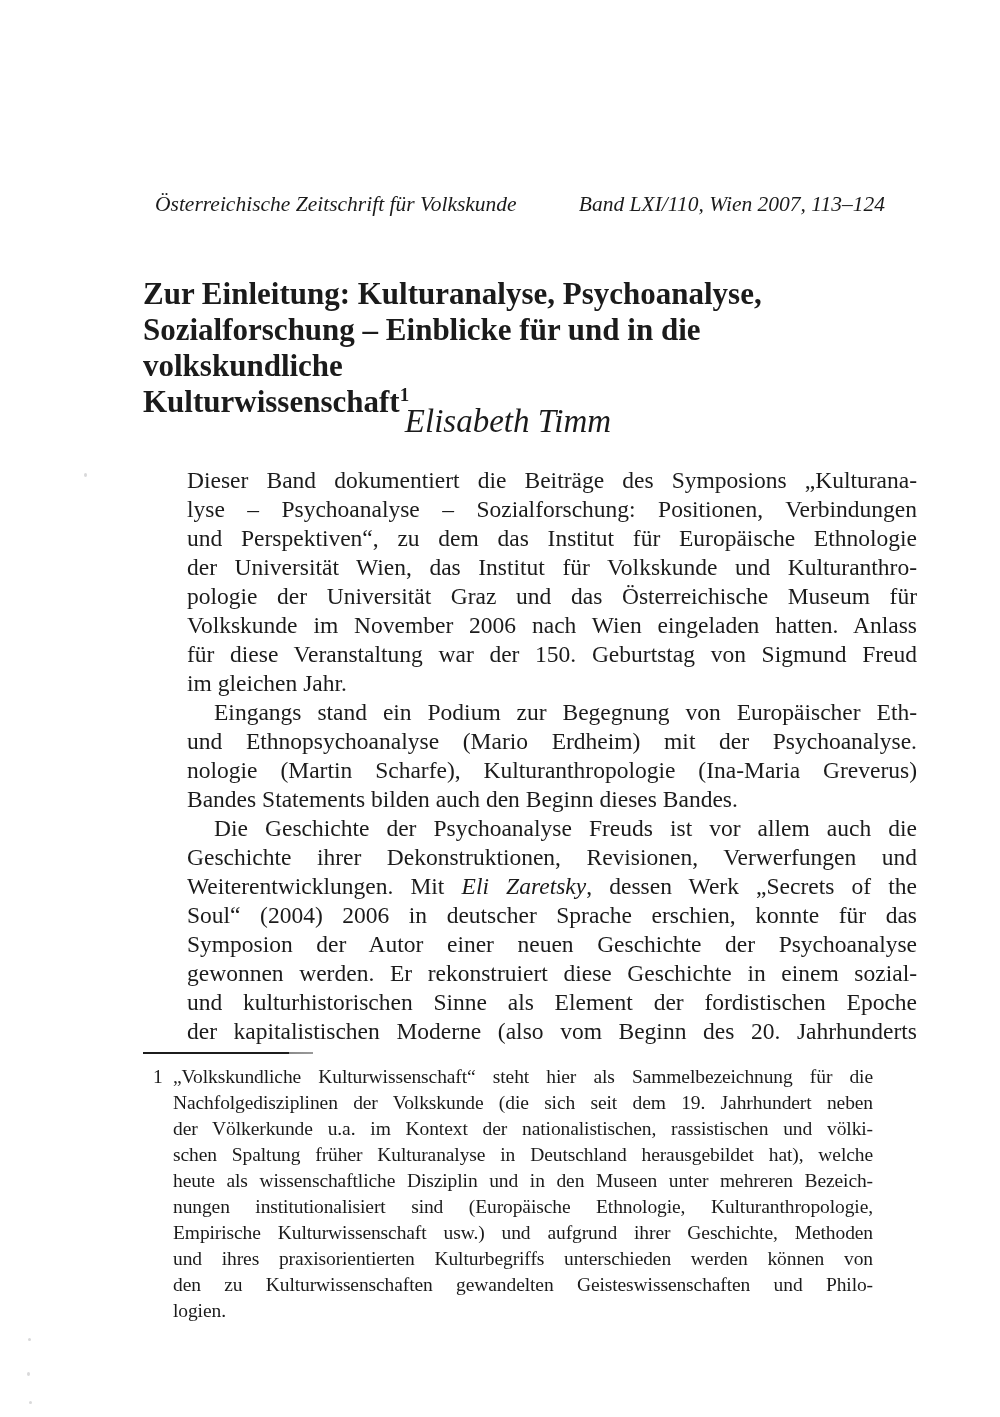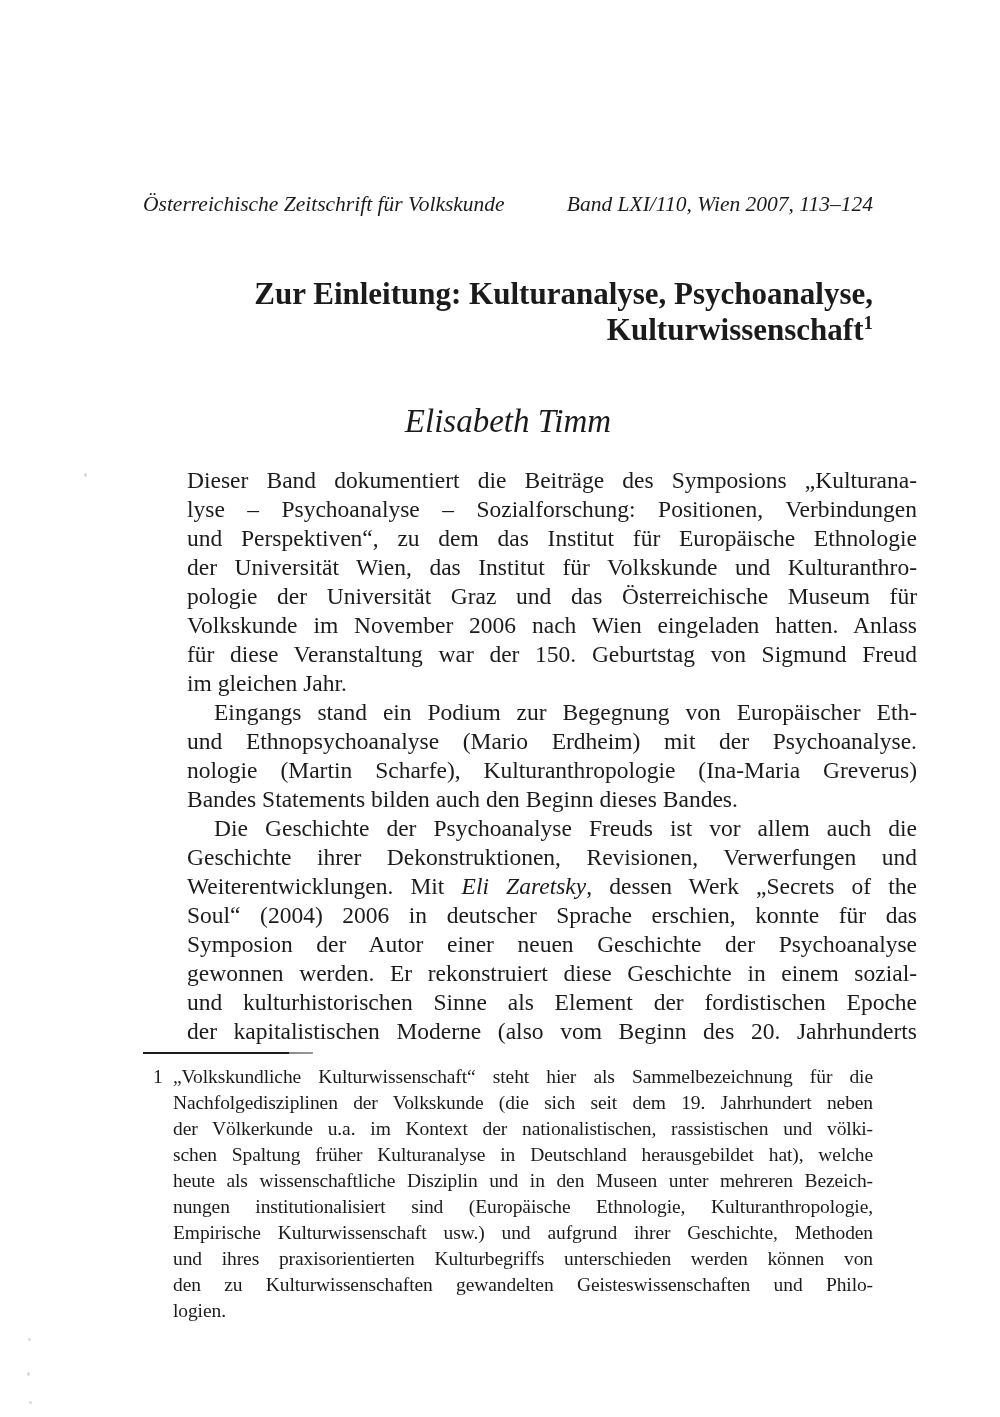--- a/index.html
+++ b/index.html
@@ -7,34 +7,34 @@
     position: relative;
     width: 1000px;
     height: 1417px;
     background: #ffffff;
     font-family: "Liberation Serif", "DejaVu Serif", serif;
     color: #1b1b1b;
     overflow: hidden;
   }
   .header {
     position: absolute;
-    left: 143px;
+    left: 155px;
     width: 730px;
     top: 192px;
     display: flex;
     justify-content: space-between;
     font-style: italic;
     font-size: 21.5px;
   }
   .title-block {
     position: absolute;
     left: 143px;
     width: 730px;
     top: 276px;
-    text-align: right;
+    text-align: left;
     font-weight: bold;
     font-size: 31px;
     line-height: 36px;
   }
   .title-block sup { font-size: 19px; line-height: 0; }
   .author {
     position: absolute;
     left: 143px;
     width: 730px;
     top: 403px;
@@ -96,20 +96,21 @@
 
 <div class="page">
 
   <div class="header">
     <span>Österreichische Zeitschrift für Volkskunde</span>
     <span>Band LXI/110, Wien 2007, 113–124</span>
   </div>
 
   <div class="title-block">
     <div>Zur Einleitung: Kulturanalyse, Psychoanalyse,</div>
+    <div>Sozialforschung – Einblicke für und in die volkskundliche</div>
     <div><span>Kulturwissenschaft</span><sup>1</sup></div>
   </div>
 
   <div class="author">Elisabeth Timm</div>
 
   <div class="body-text">
 
     <div class="line">Dieser Band dokumentiert die Beiträge des Symposions „Kulturana-</div>
     <div class="line">lyse – Psychoanalyse – Sozialforschung: Positionen, Verbindungen</div>
     <div class="line">und Perspektiven“, zu dem das Institut für Europäische Ethnologie</div>

